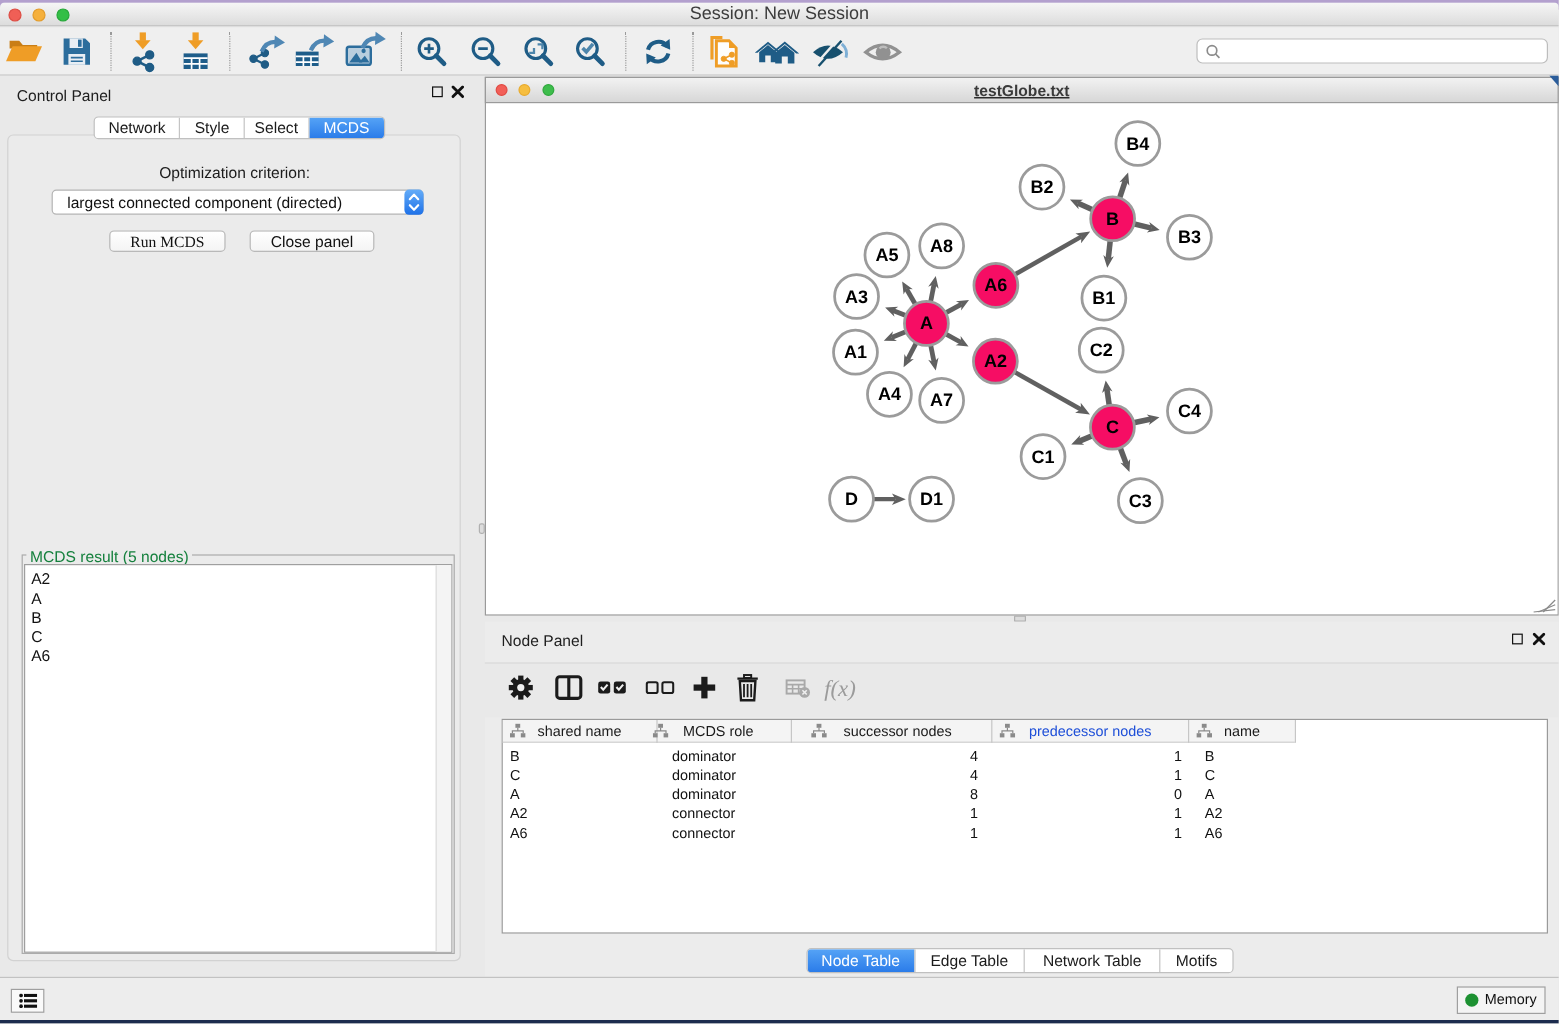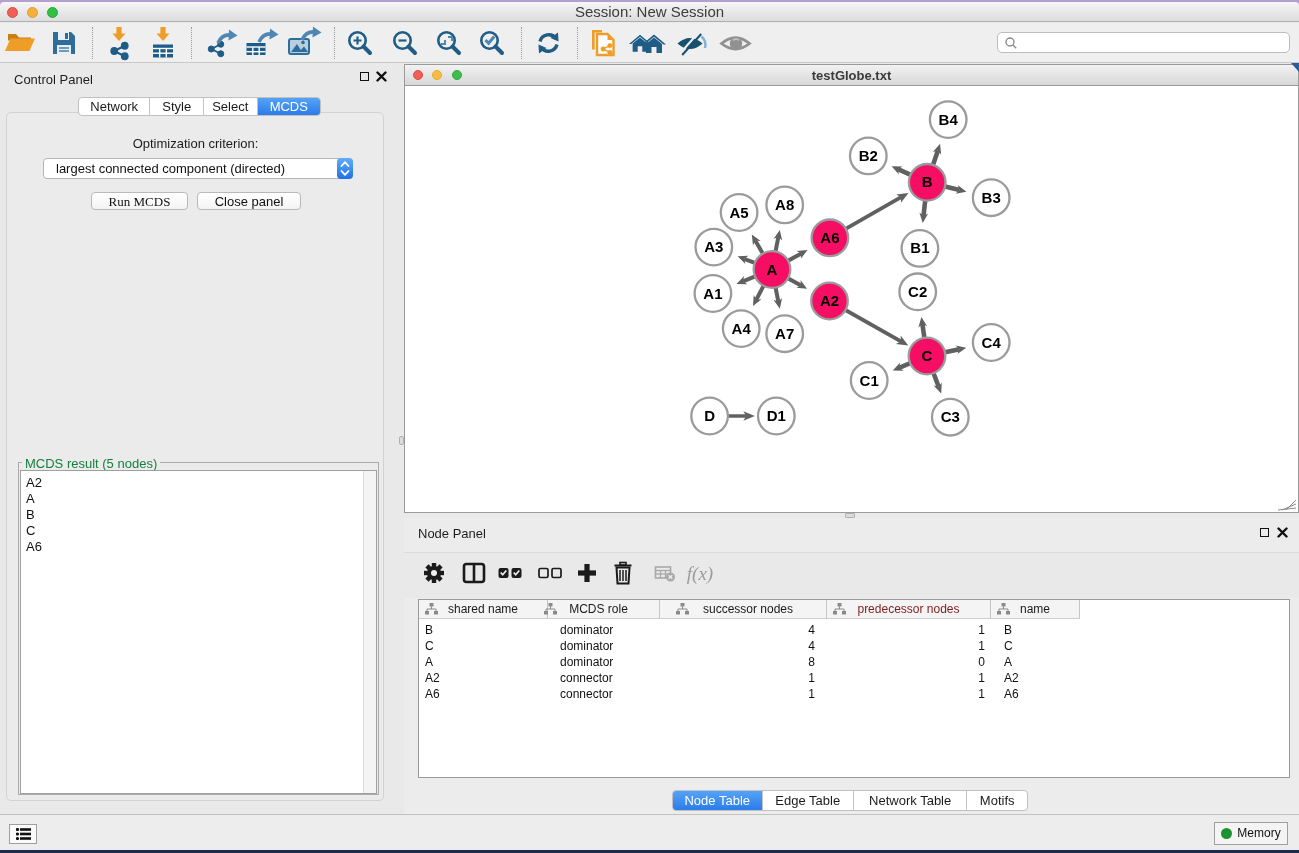--- a/index.html
+++ b/index.html
@@ -32,21 +32,21 @@
      font-size:13px; color:#111; text-align:center; }
   
   #fs { left:18px; top:462px; width:361px; height:333px; border:1px solid #ababab; }
   #fsleg { left:22px; top:456px; background:#ebebeb; padding:0 3px; font-size:13px; color:#15803d; }
   #fslist { left:20px; top:470px; width:357px; height:324px; background:#fff; border:1px solid #9f9f9f; font-size:13px; color:#111; }
   #fslist .it { padding-left:5px; height:16px; line-height:16px; }
   #fsscroll { left:363px; top:471px; width:13px; height:322px; background:#f4f4f4; border-left:1px solid #dcdcdc; }
   
   #netwin { left:404px; top:64px; width:895px; height:449px; background:#fff; border:1px solid #9a9a9a; }
   #nethead { left:404px; top:64px; width:895px; height:22px;
-     background:linear-gradient(#f2f2f2,#d7d7d7); border:1px solid #9a9a9a; }
+     background:linear-gradient(#f2f2f2,#d7d7d7); border:1px solid #9a9a9a;text-decoration:underline; }
   #nethead .title { width:100%; text-align:center; font-size:13px; font-weight:bold; color:#3a3a3a; line-height:21px; }
   
   #tpanel { left:404px; top:518px; width:895px; height:296px; background:#ececec; }
   #tphead_t { left:418px; top:526px; font-size:13px; color:#1e1e1e; }
   #tptools { left:418px; top:546px; width:871px; height:52px; }
   #tbl { left:418px; top:599px; width:872px; height:179px; background:#fff; border:1px solid #9a9a9a; }
   #tblhead { position:absolute; left:0; top:0; width:658px; height:18px; background:#f4f4f4; border-bottom:1px solid #cfcfcf; }
   .td { position:absolute; font-size:12px; color:#111; height:16px; line-height:16px; }
   
   
@@ -235,21 +235,21 @@
 </div>
 <div id="optlab" class="abs">Optimization criterion:</div>
 <div id="combo" class="abs">
     <div class="txt">largest connected component (directed)</div>
   <div class="spin"><svg width="16" height="21" viewBox="0 0 16 21">
         <path d="M4.5 8 L8 4.2 L11.5 8" fill="none" stroke="#fff" stroke-width="1.8" stroke-linecap="round" stroke-linejoin="round"></path>
         <path d="M4.5 13 L8 16.8 L11.5 13" fill="none" stroke="#fff" stroke-width="1.8" stroke-linecap="round" stroke-linejoin="round"></path>
       </svg></div>
 </div>
 <div class="btn" style="left:91px;top:192px;width:97px;height:18px;line-height:17px;font-family:Liberation Serif, serif;">Run MCDS</div>
-<div class="btn" style="left:197px;top:192px;width:104px;height:18px;line-height:17px;">Close panel</div>
+<div class="btn" style="left:208px;top:192px;width:104px;height:18px;line-height:17px;">Close panel</div>
 <div id="fs" class="abs"></div>
 <div id="fsleg" class="abs">MCDS result (5 nodes)</div>
 <div id="fslist" class="abs">
   <div class="it" style="margin-top:4px;">A2</div>
     <div class="it">A</div>
     <div class="it">B</div>
     <div class="it">C</div>
     <div class="it">A6</div>
 </div>
 <div id="fsscroll" class="abs"></div>
@@ -459,21 +459,21 @@
     </div>
 <div style="position:absolute;left:408px;top:0;width:164px;height:19px;border-right:1px solid #c6c6c6;">
       <svg width="13" height="12" viewBox="0 0 13 12" style="position:absolute;top:3px;left:6px;">
         <g fill="#8a8a8a">
           <rect x="4.5" y="0" width="4" height="3.5"></rect>
           <rect x="0" y="8" width="4" height="3.5"></rect>
           <rect x="9" y="8" width="4" height="3.5"></rect>
         </g>
         <path d="M6.5 3.5 V6 M2 8 V6 H11 V8" fill="none" stroke="#8a8a8a" stroke-width="1"></path>
       </svg>
-      <div style="position:absolute;left:0;top:0;width:100%;text-align:center;font-size:12px;line-height:19px;color:#7f1d1d;">predecessor nodes</div>
+      <div style="position:absolute;left:0;top:0;width:100%;text-align:center;font-size:12px;line-height:19px;color:#1d4ed8;">predecessor nodes</div>
     </div>
 <div style="position:absolute;left:572px;top:0;width:89px;height:19px;border-right:1px solid #c6c6c6;">
       <svg width="13" height="12" viewBox="0 0 13 12" style="position:absolute;top:3px;left:6px;">
         <g fill="#8a8a8a">
           <rect x="4.5" y="0" width="4" height="3.5"></rect>
           <rect x="0" y="8" width="4" height="3.5"></rect>
           <rect x="9" y="8" width="4" height="3.5"></rect>
         </g>
         <path d="M6.5 3.5 V6 M2 8 V6 H11 V8" fill="none" stroke="#8a8a8a" stroke-width="1"></path>
       </svg>

